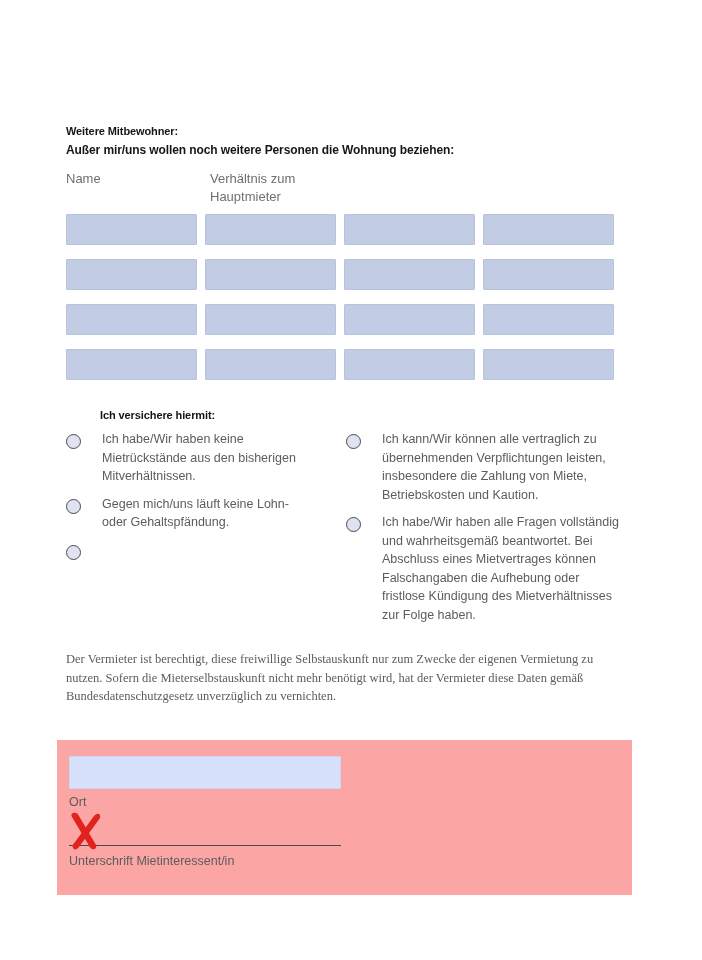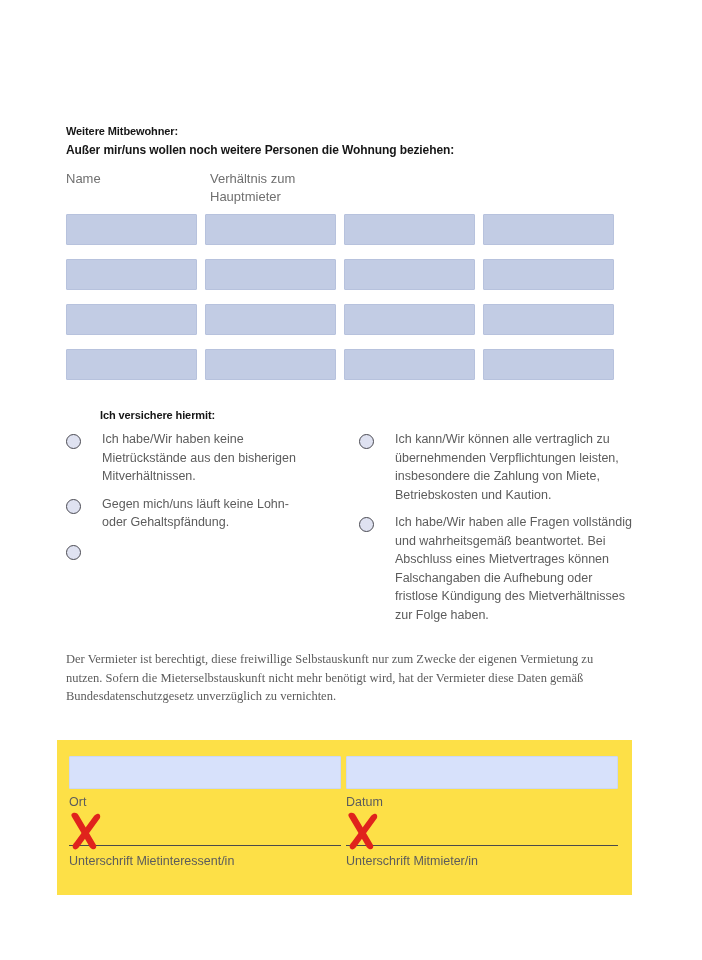--- a/index.html
+++ b/index.html
@@ -119,21 +119,20 @@
     left: 66px;
     top: 406px;
     padding-left: 34px;
   }
   .assure-cols {
     position: absolute;
     left: 66px;
     top: 430px;
     width: 560px;
     display: flex;
-    gap: 13px;
   }
   .assure-col {
     width: 280px;
     flex: 0 0 280px;
   }
   .assure-col.right {
     padding-left: 0px;
   }
   .assure-item {
     display: flex;
@@ -168,21 +167,21 @@
     font-family: Liberation Serif, serif;
   }
 
   
   .sigbox {
     position: absolute;
     left: 57px;
     top: 740px;
     width: 575px;
     height: 155px;
-    background: #fde047;
+    background: #fca5a5;
   }
   .sig-col {
     position: absolute;
     top: 16px;
   }
   .sig-col.left  { left: 12px;  width: 272px; }
   .sig-col.right { left: 289px; width: 272px; }
 
   .sig-input {
     width: 272px;
@@ -305,30 +304,16 @@
         <svg class="sig-x" viewBox="0 0 48 48">
           <path d="M10 6 C12 5 15 6 16 9 L33 38 C34 41 32 43 29 42 C27 41 26 39 25 37 L9 10 C8 8 8 7 10 6 Z" fill="#e0231c"></path>
           <path d="M34 7 C36 6 38 8 37 11 L16 40 C14 43 11 43 10 41 C9 39 10 37 12 35 L31 9 C32 8 33 7 34 7 Z" fill="#e0231c"></path>
         </svg>
         <div class="sig-line"></div>
       </div>
 
       <div class="field-label sig-foot">Unterschrift Mietinteressent/in</div>
     </div>
 
-    <div class="sig-col right">
-      <div class="sig-input"></div>
-      <div class="field-label sig-caption">Datum</div>
-
-      <div class="sig-line-wrap">
-        <svg class="sig-x" viewBox="0 0 48 48">
-          <path d="M10 6 C12 5 15 6 16 9 L33 38 C34 41 32 43 29 42 C27 41 26 39 25 37 L9 10 C8 8 8 7 10 6 Z" fill="#e0231c"></path>
-          <path d="M34 7 C36 6 38 8 37 11 L16 40 C14 43 11 43 10 41 C9 39 10 37 12 35 L31 9 C32 8 33 7 34 7 Z" fill="#e0231c"></path>
-        </svg>
-        <div class="sig-line"></div>
-      </div>
-
-      <div class="field-label sig-foot">Unterschrift Mitmieter/in</div>
-    </div>
 
   </div>
 
 </div>
 
 </body></html>

